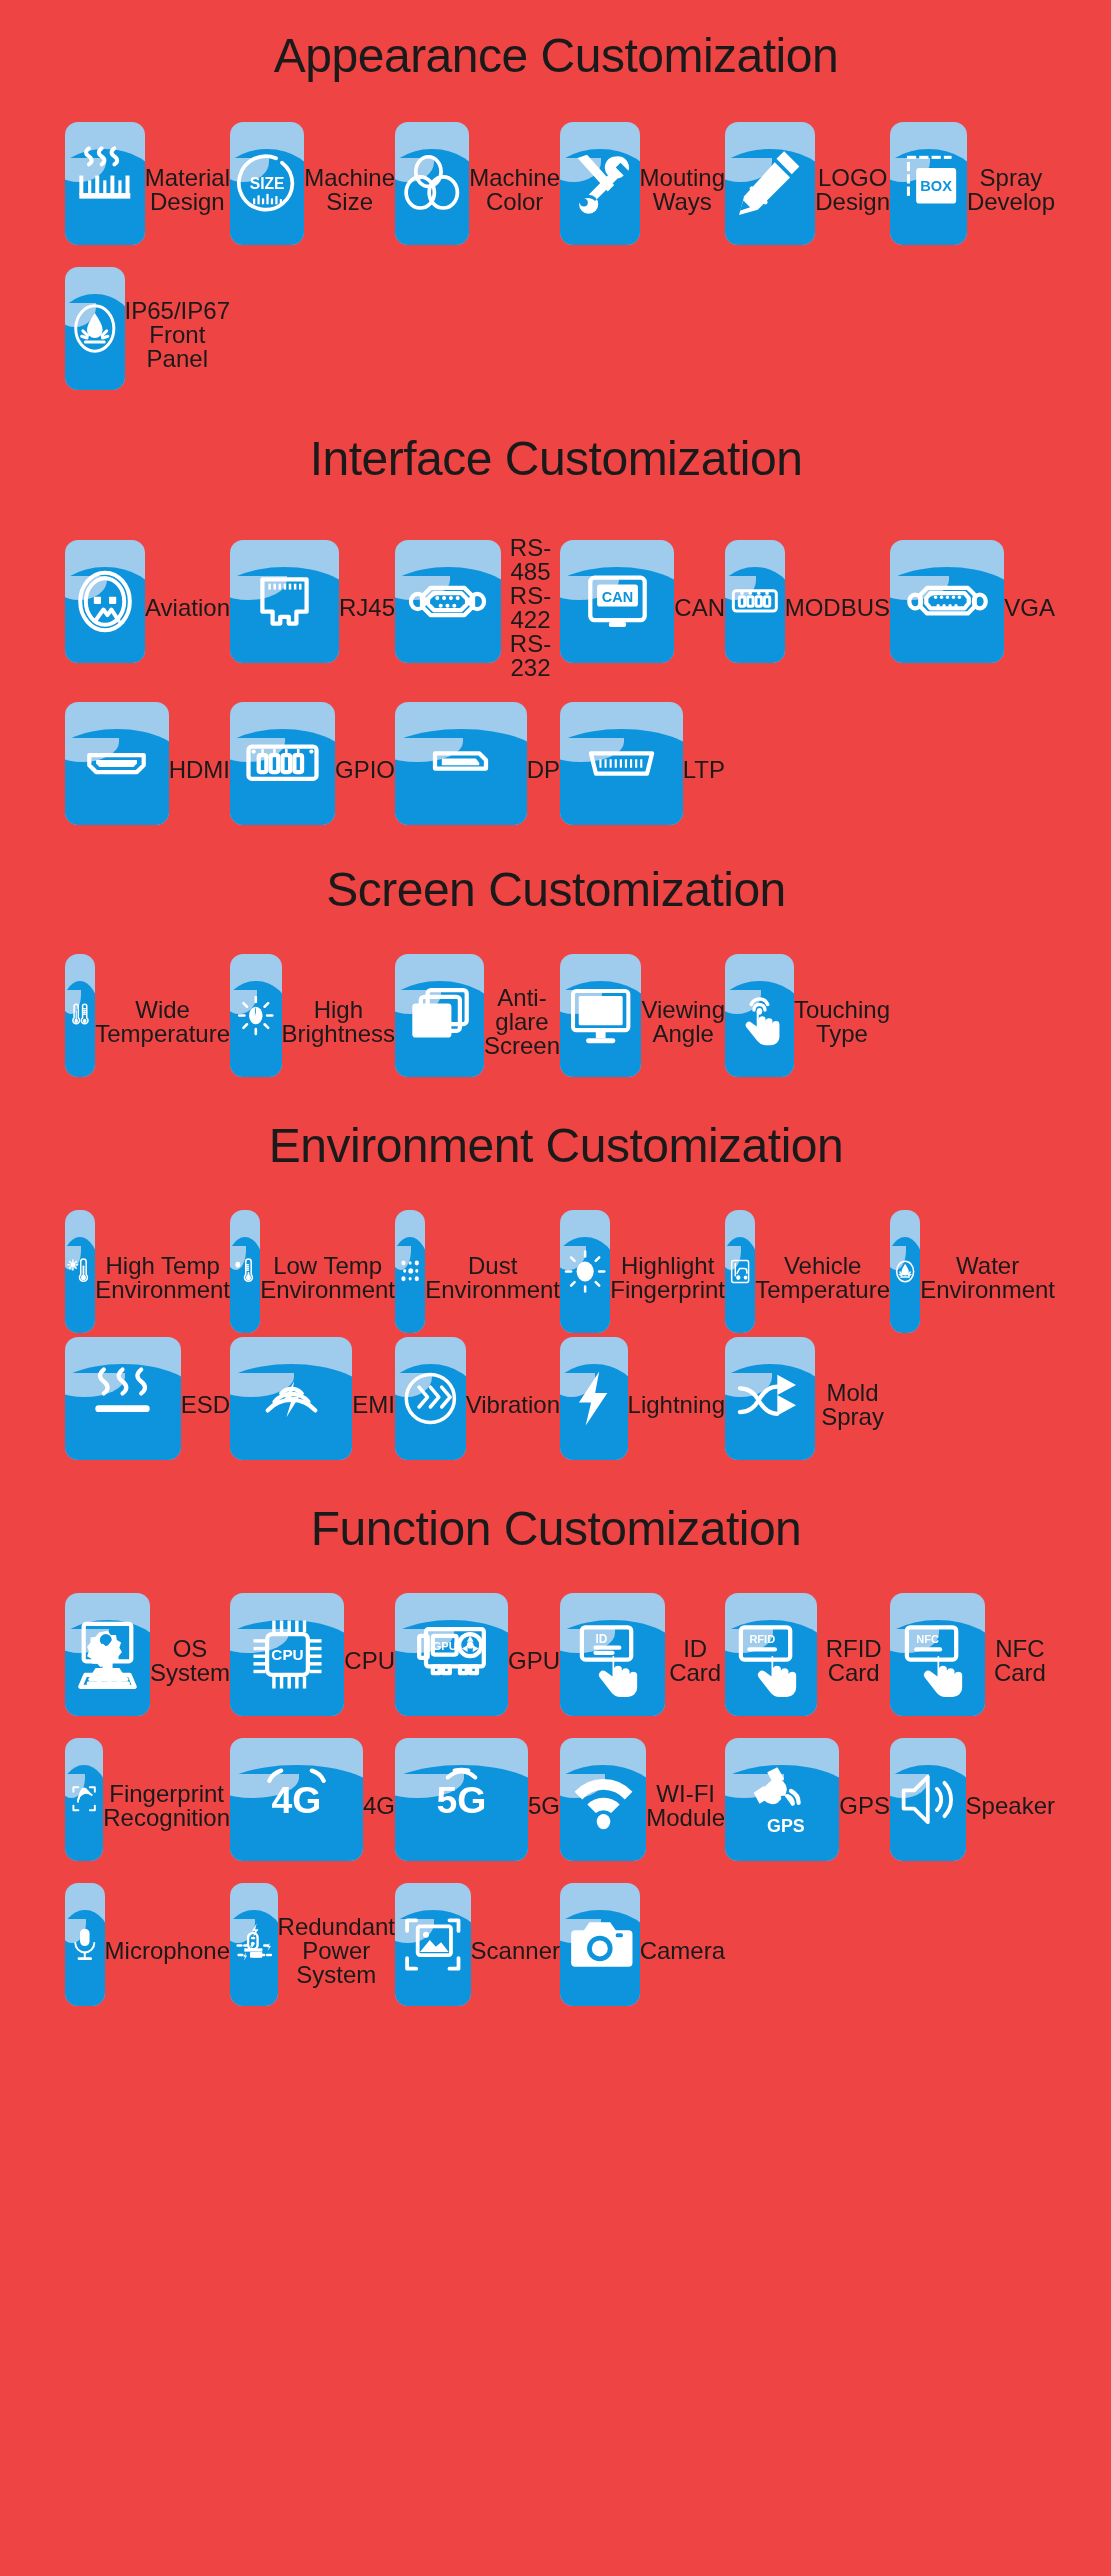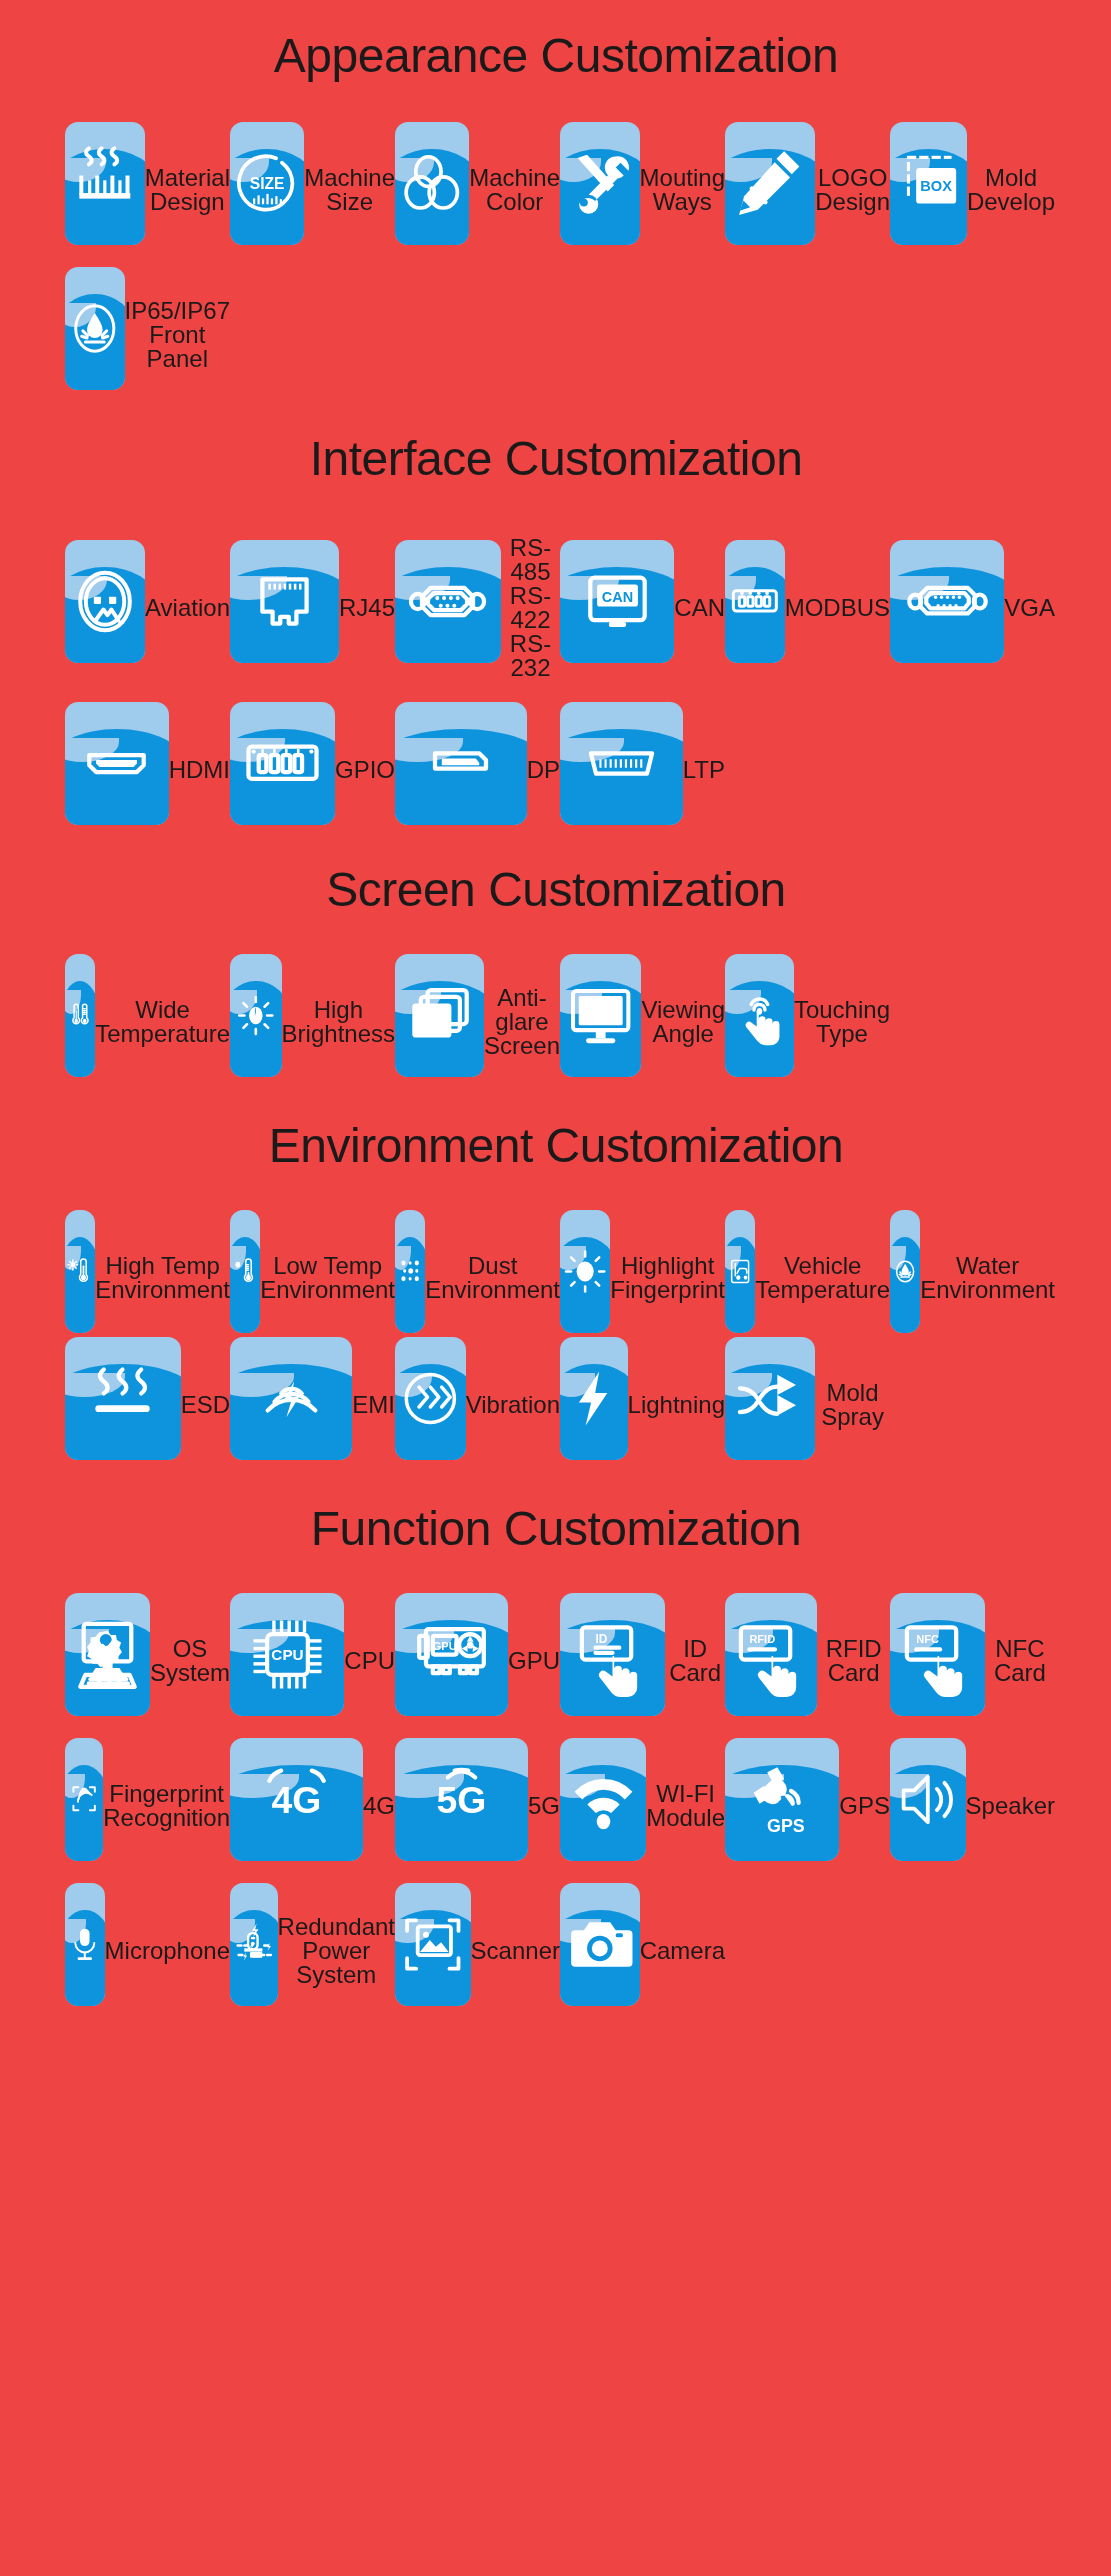--- a/index.html
+++ b/index.html
@@ -208,21 +208,21 @@
                   <rect x="70" y="14" width="10" height="4"></rect>
       <rect x="22" y="22" width="4" height="12"></rect>
                   <rect x="22" y="38" width="4" height="12"></rect>
       <rect x="22" y="54" width="4" height="12"></rect>
                 </g>
       <rect x="34" y="30" width="52" height="46" rx="4" fill="#fff"></rect>
       <text x="60" y="60" text-anchor="middle" fill="#0d94dd" font-size="19" font-weight="700" font-family="Liberation Sans, sans-serif">BOX</text>
               </svg>
             </div>
           </div>
-          <div class="label">Mold
+          <div class="label">Spray
 Develop</div>
         </div>
       </div>
       <div class="grid-row" style="margin-bottom: 22px;">
         <div class="cell">
           <div class="tile">
             <div class="wave"></div>
             <div class="glyph">
               <svg width="85" height="85" viewBox="0 0 100 100">
                 <ellipse cx="50" cy="50" rx="32" ry="38" fill="none" stroke="#fff" stroke-width="5" stroke-linecap="round" stroke-linejoin="round"></ellipse>

